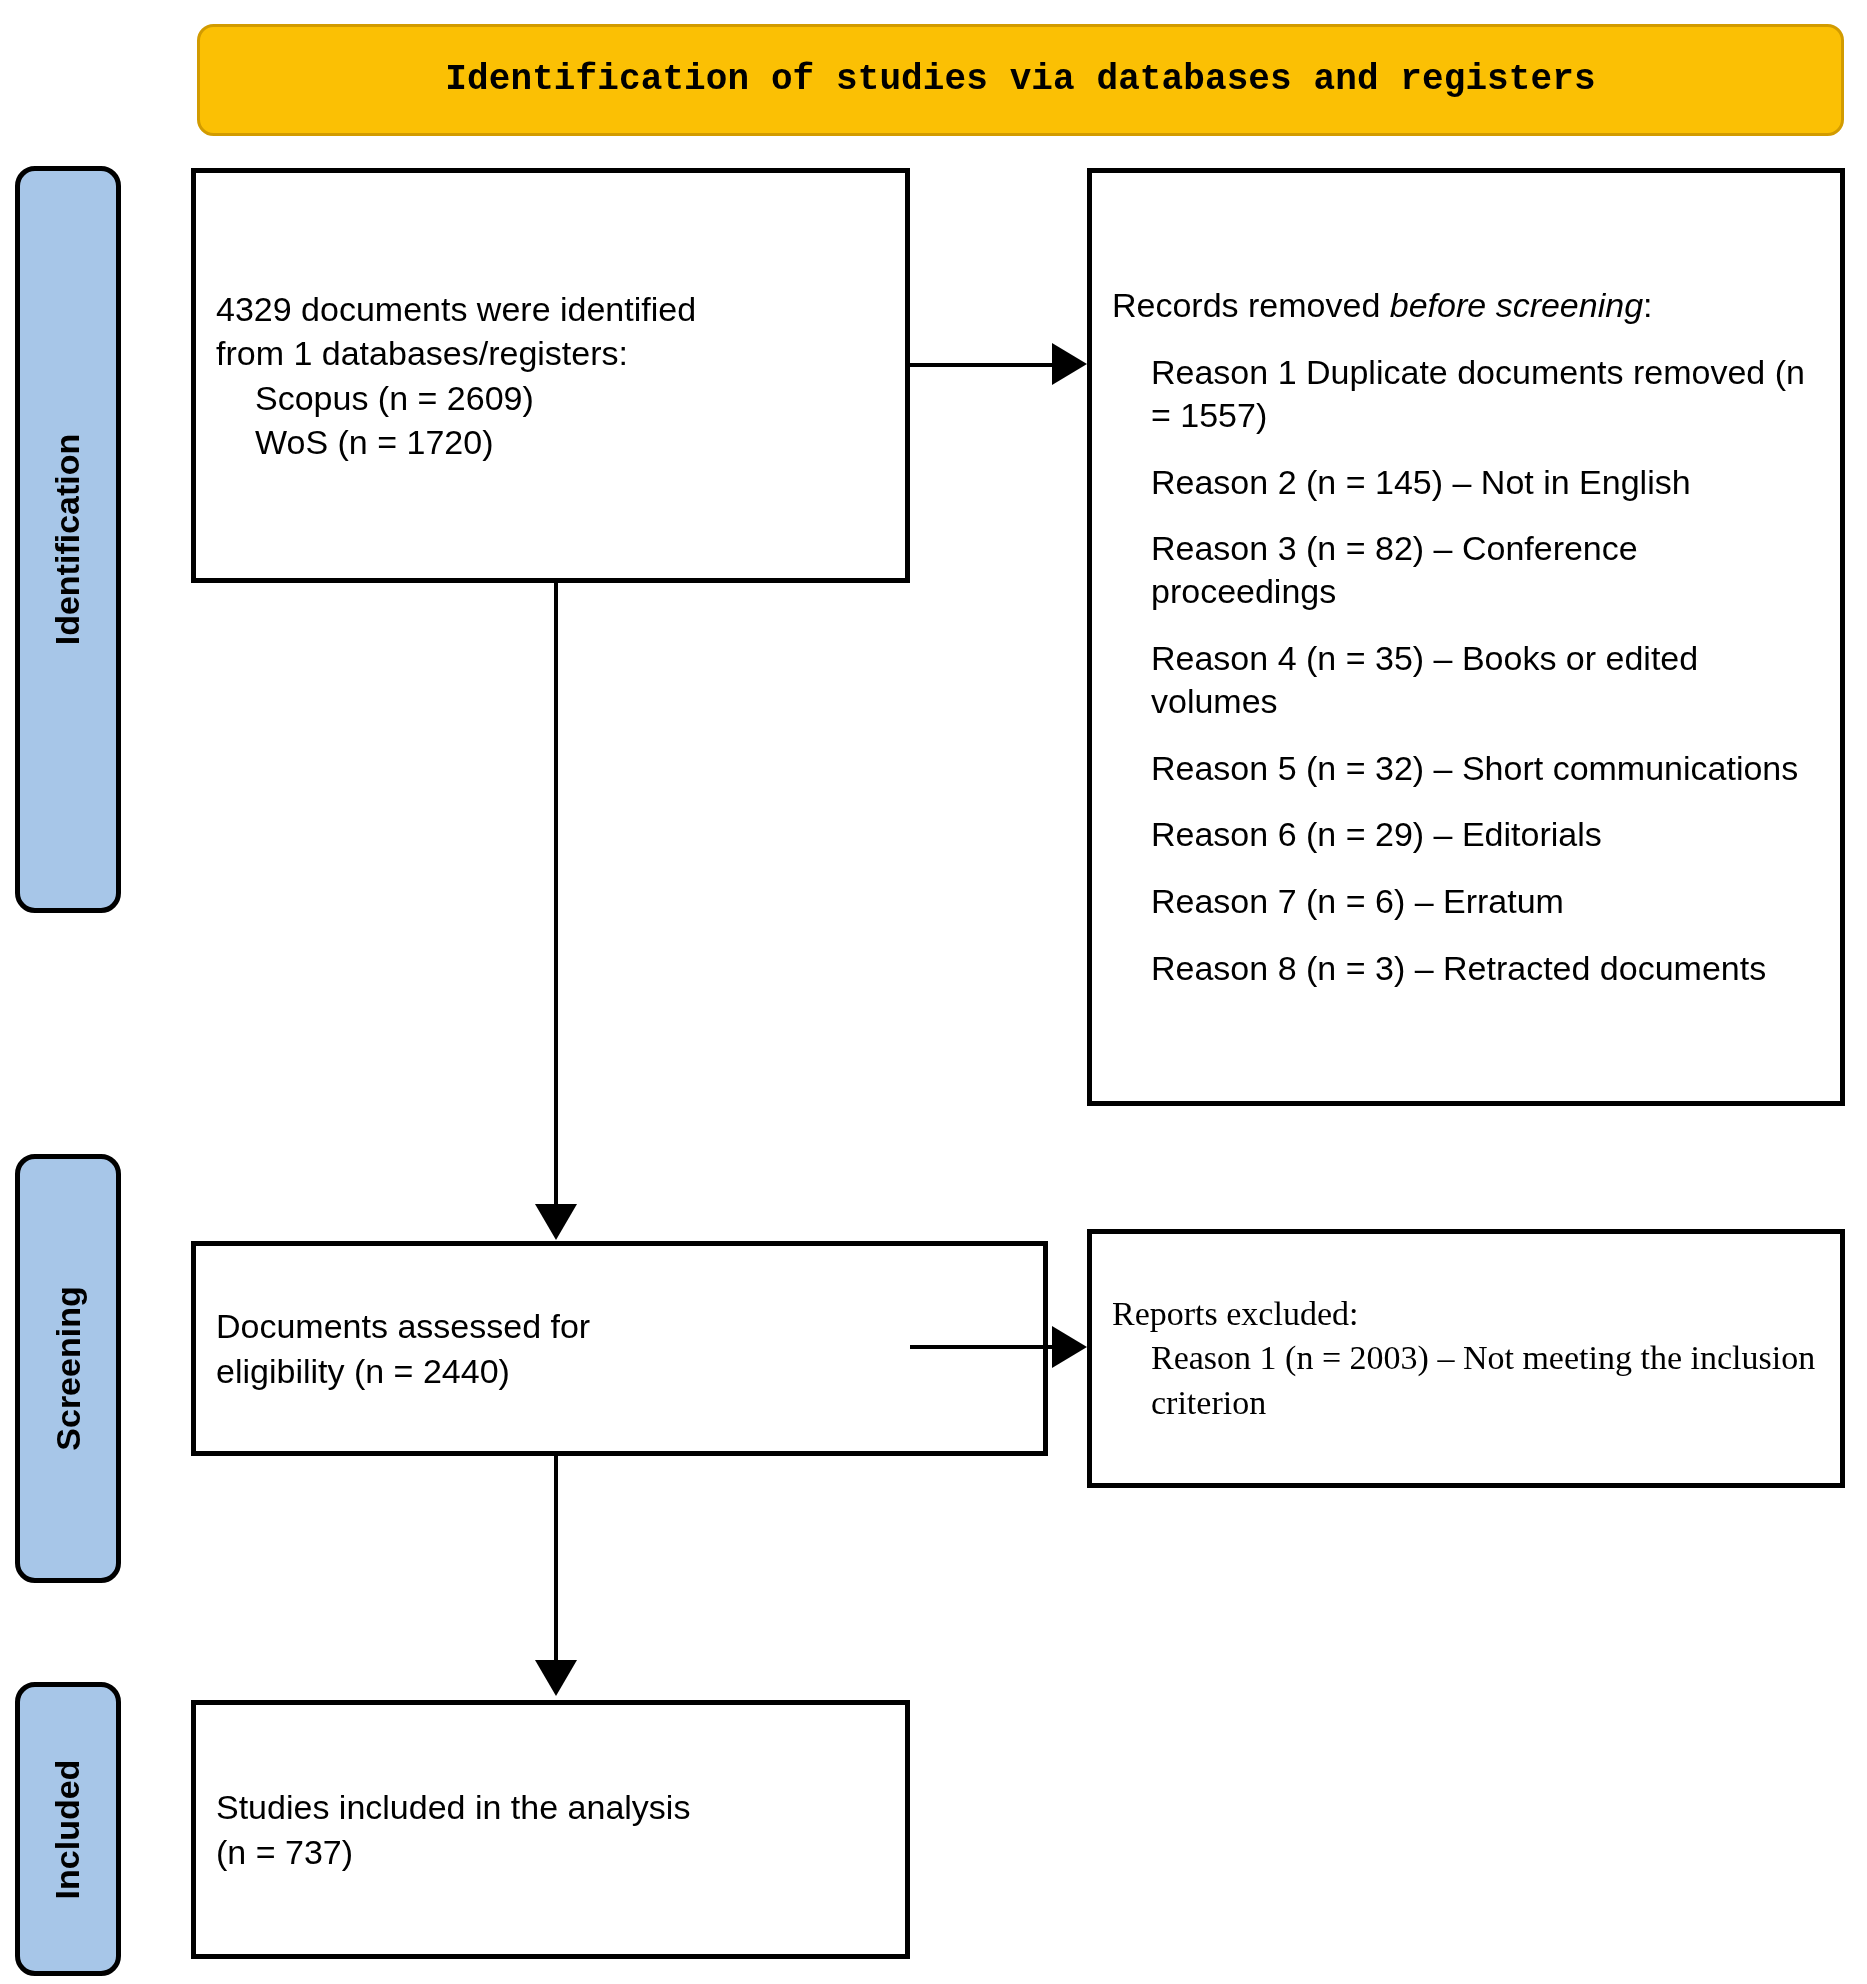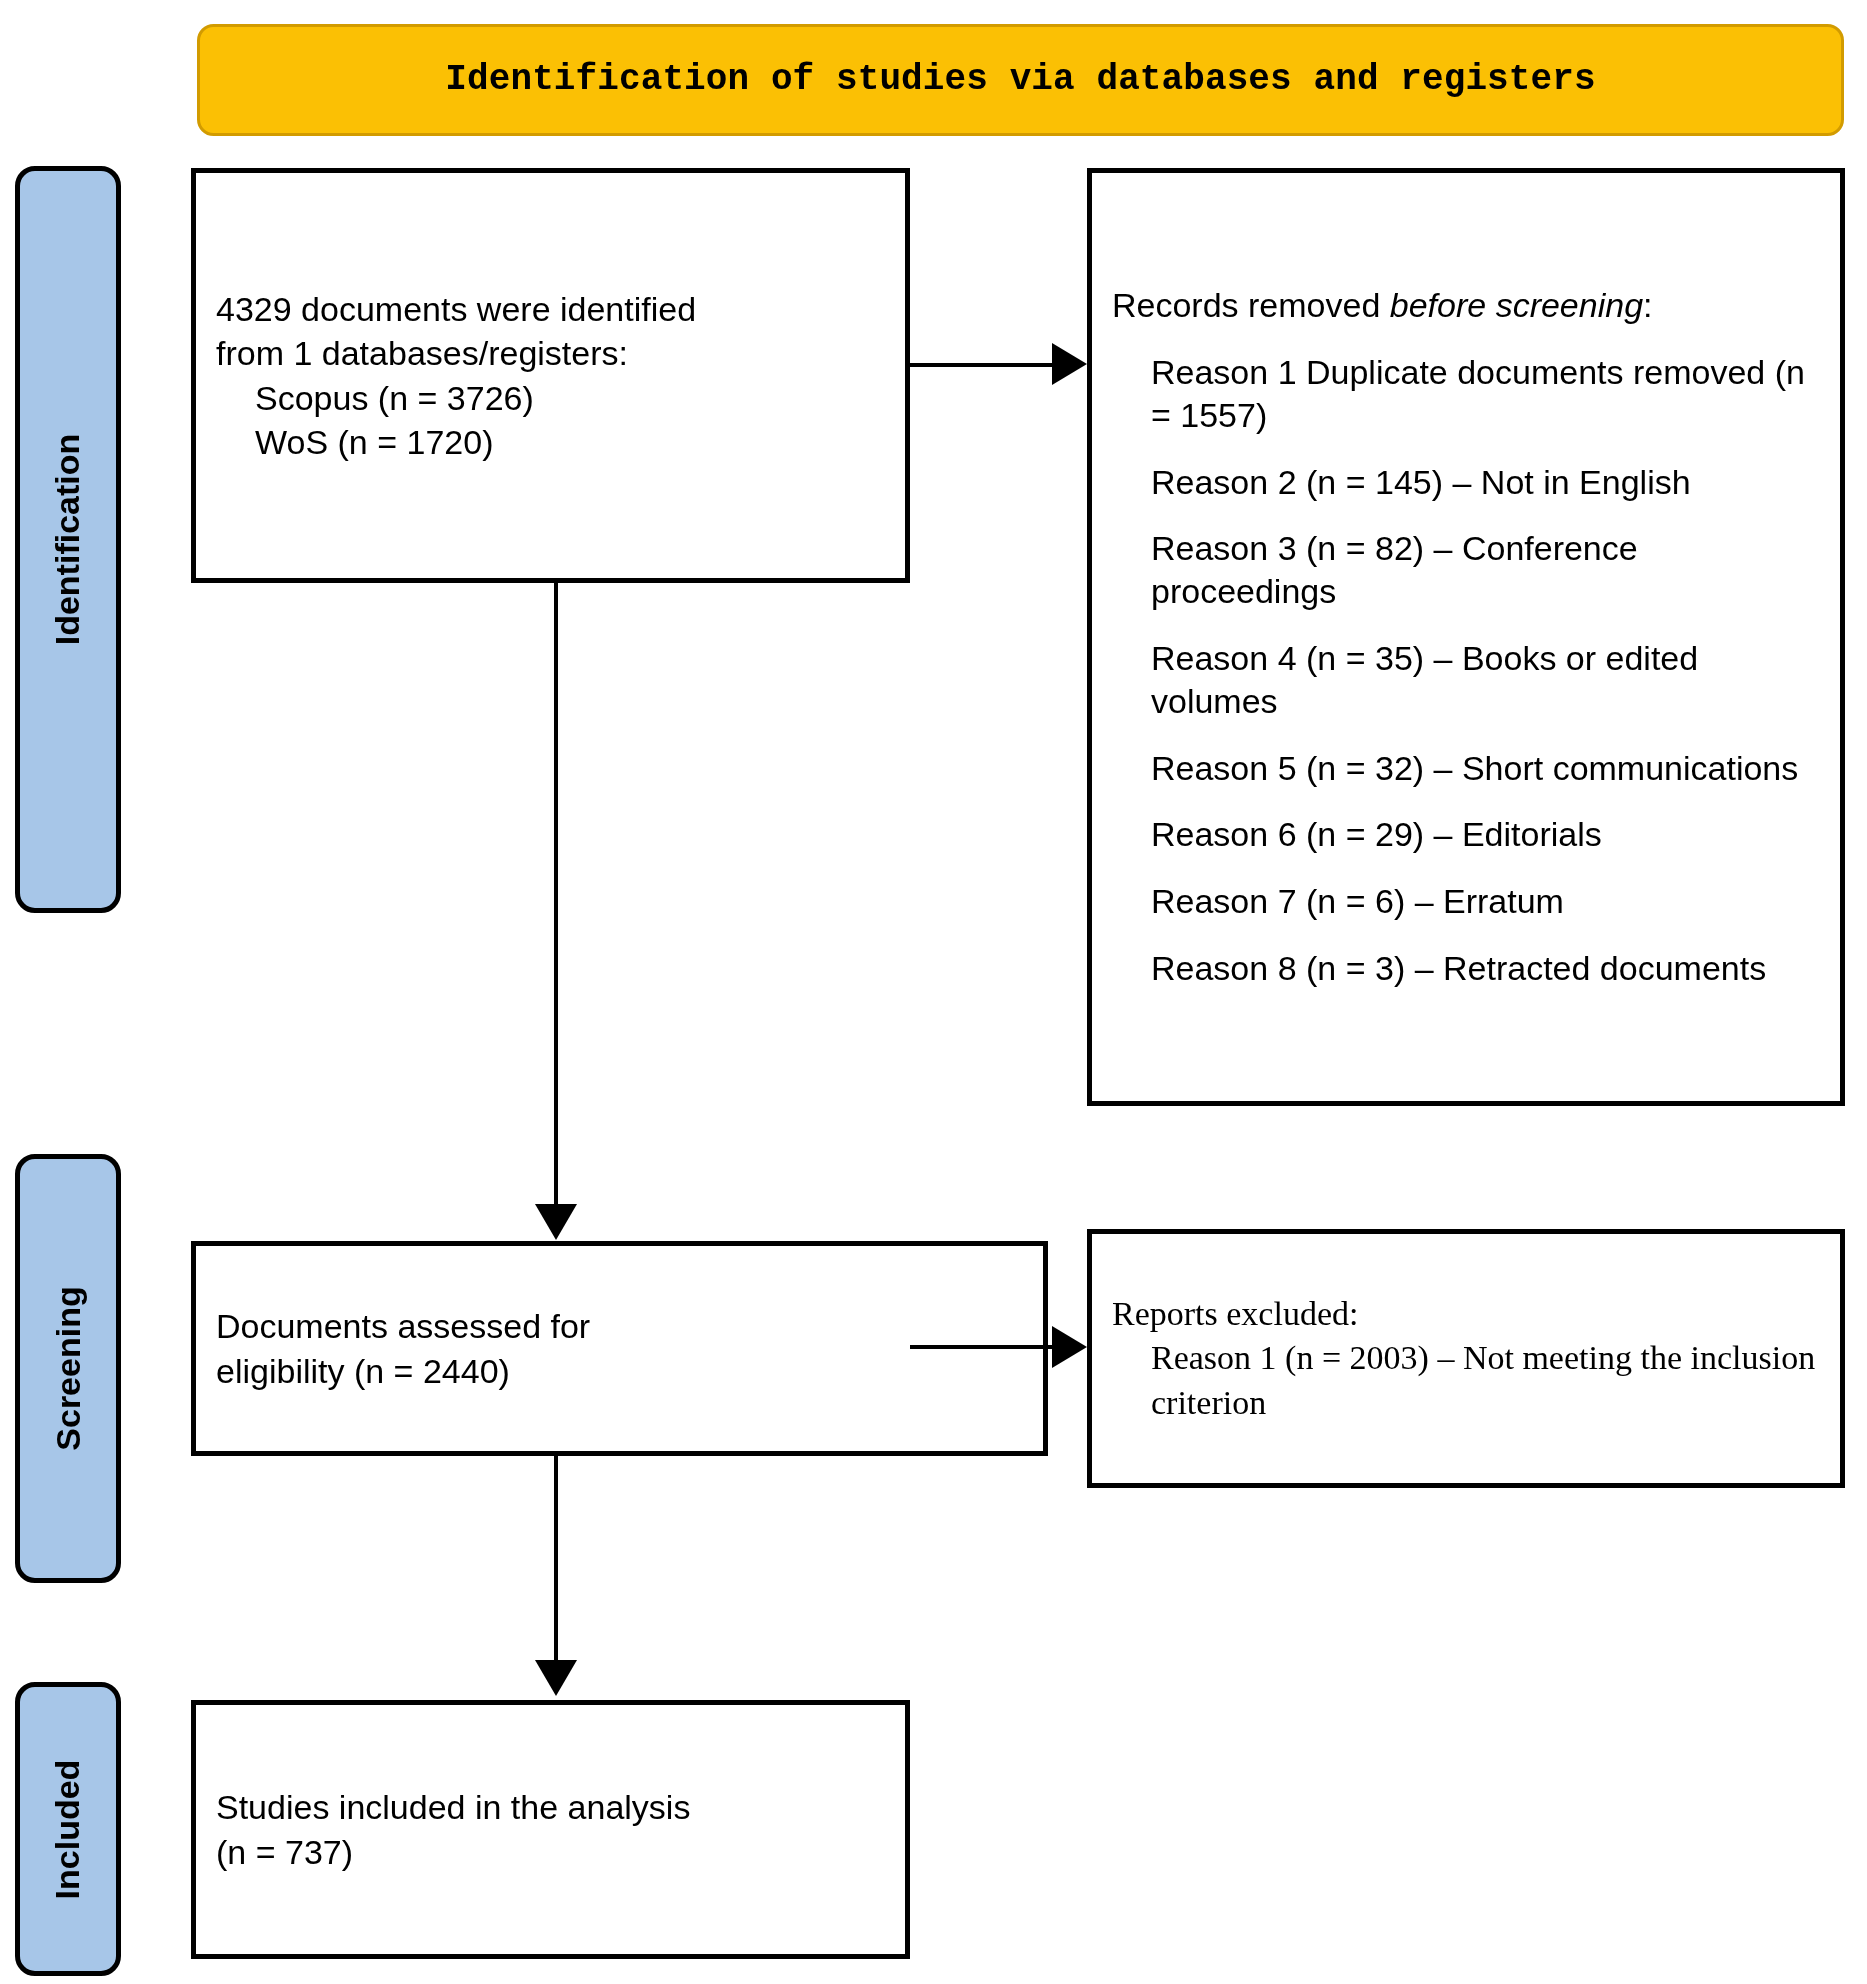--- a/index.html
+++ b/index.html
@@ -147,21 +147,21 @@
   <div class="stage-bar" id="stage-screening">
     <span class="stage-label">Screening</span>
   </div>
   <div class="stage-bar" id="stage-included">
     <span class="stage-label">Included</span>
   </div>
 
   <div class="flow-box" id="box-identified">
     <p>4329 documents were identified</p>
     <p>from 1 databases/registers:</p>
-    <p class="indent">Scopus (n = 3726)</p>
+    <p class="indent">Scopus (n = 2609)</p>
     <p class="indent">WoS (n = 1720)</p>
   </div>
 
   <div class="flow-box" id="box-removed">
     <p><span>Records removed </span><em>before screening</em><span>:</span></p>
     <p class="hang">Reason 1 Duplicate documents removed (n = 1557)</p>
     <p class="hang">Reason 2 (n = 145) – Not in English</p>
     <p class="hang">Reason 3 (n = 82) – Conference proceedings</p>
     <p class="hang">Reason 4 (n = 35) – Books or edited volumes</p>
     <p class="hang">Reason 5 (n = 32) – Short communications</p>

